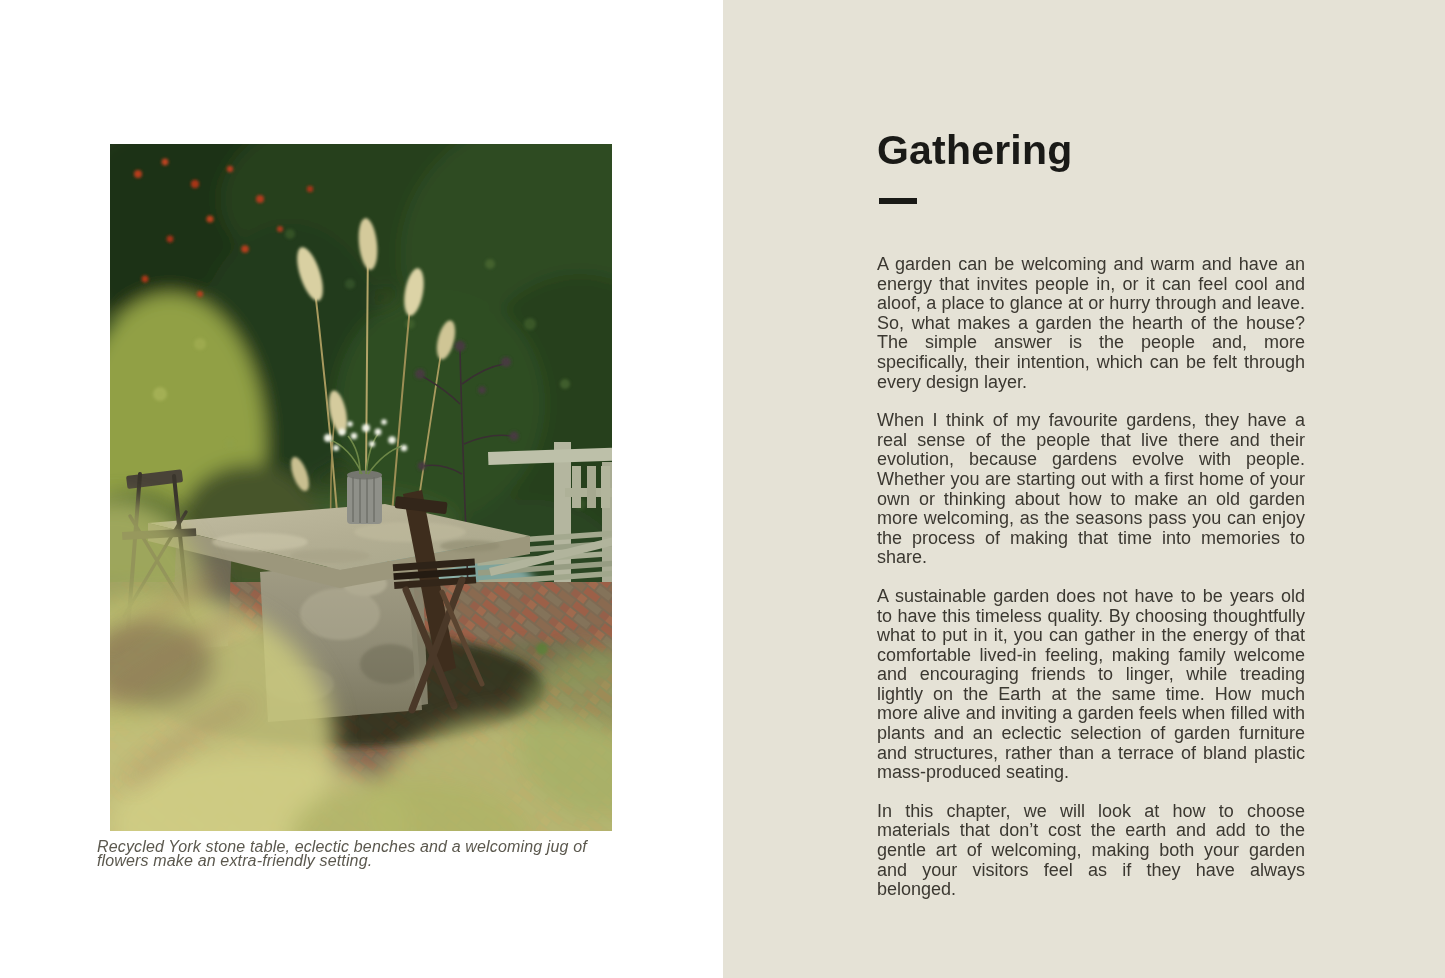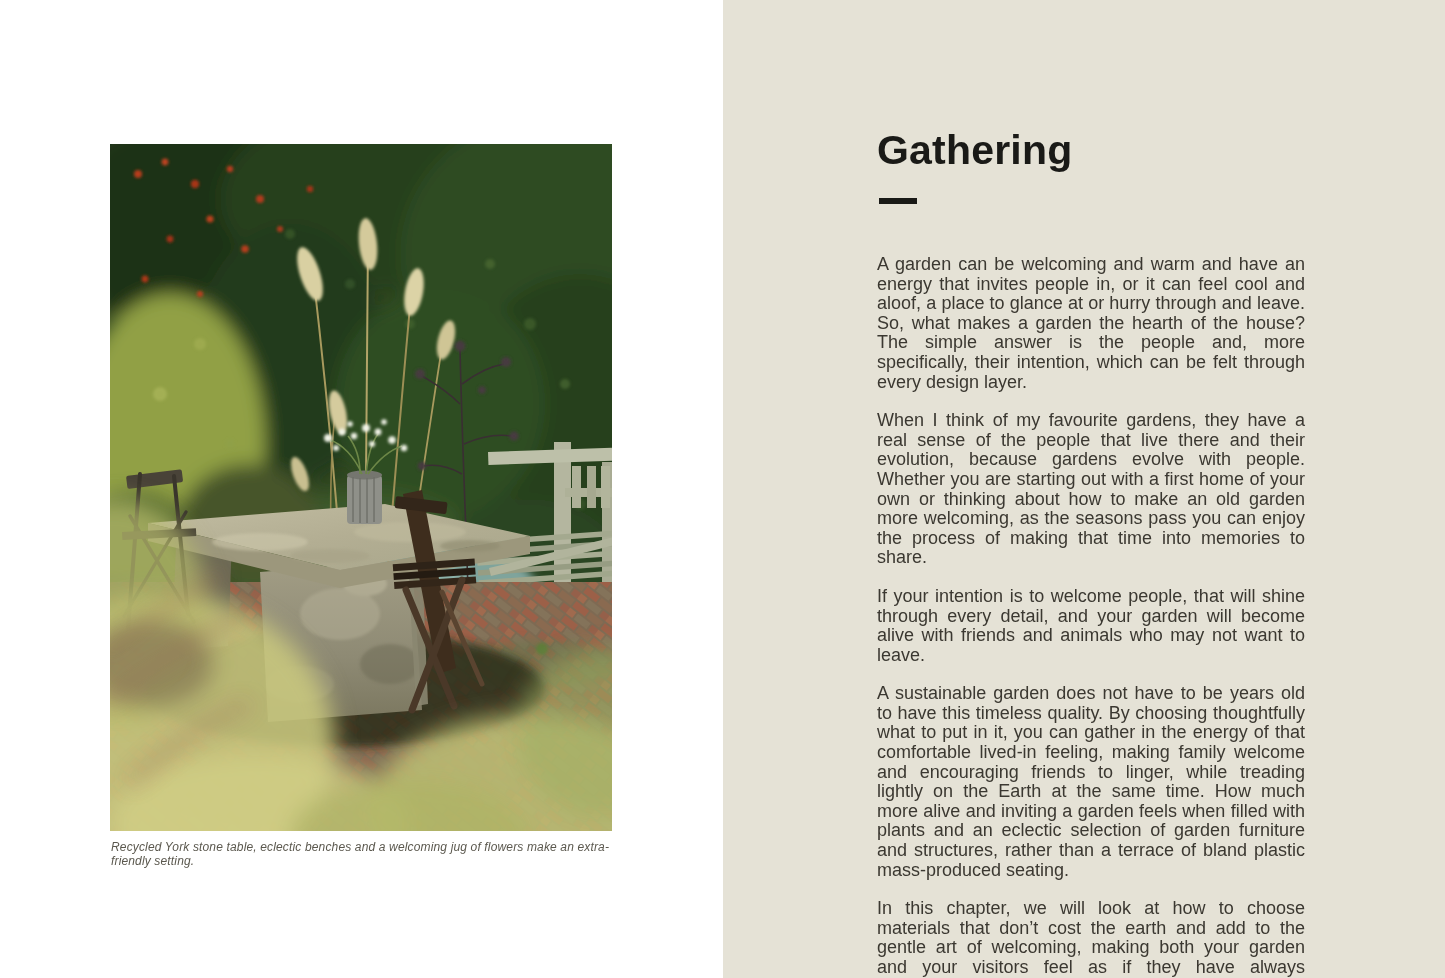--- a/index.html
+++ b/index.html
@@ -3,22 +3,22 @@
 <meta charset="utf-8">
 <style>
   html,body{margin:0;padding:0;background:#ffffff;}
   body{width:1445px;height:978px;overflow:hidden;font-family:"Liberation Sans",sans-serif;}
   .spread{position:relative;width:1445px;height:978px;background:#ffffff;}
 
   
   .page-left{position:absolute;left:0;top:0;width:723px;height:978px;background:#ffffff;}
   .photo-frame{position:absolute;left:110px;top:144px;width:502px;height:687px;overflow:hidden;background:#35491f;}
   .photo-frame svg{display:block;width:502px;height:687px;}
-  .photo-caption{position:absolute;left:111px;top:840px;width:502px;
-    font-size:12px;line-height:14px;font-style:italic;color:#5b584e;letter-spacing:.15px;}
+  .photo-caption{position:absolute;left:97px;top:840px;width:502px;
+    font-size:16px;line-height:14px;font-style:italic;color:#5b584e;letter-spacing:.15px;}
 
   
   .page-right{position:absolute;left:723px;top:0;width:794px;height:978px;background:#e5e2d6;padding-left:12px;}
   .chapter-title{position:absolute;left:154px;top:128px;margin:0;
     font-size:41px;font-weight:600;letter-spacing:.2px;color:#1a1a17;line-height:1.1;}
   .title-rule{position:absolute;left:156px;top:198px;width:38px;height:6px;background:#1a1a17;}
   .text-col{position:absolute;left:154px;top:255px;width:428px;}
   .text-col p{margin:0 0 19px 0;font-size:18px;line-height:19.6px;color:#3b3831;
     text-align:justify;text-justify:inter-word;hyphens:none;}
   .text-col p:last-child{margin-bottom:12px;}
@@ -293,19 +293,18 @@
       <figcaption class="photo-caption">Recycled York stone table, eclectic benches and a welcoming jug of flowers make an extra-friendly setting.</figcaption>
     </figure>
   </section>
 
   <section class="page page-right">
     <h1 class="chapter-title">Gathering</h1>
     <div class="title-rule"></div>
     <div class="text-col">
       <p>A garden can be welcoming and warm and have an energy that invites people in, or it can feel cool and aloof, a place to glance at or hurry through and leave. So, what makes a garden the hearth of the house? The simple answer is the people and, more specifically, their intention, which can be felt through every design layer.</p>
       <p>When I think of my favourite gardens, they have a real sense of the people that live there and their evolution, because gardens evolve with people. Whether you are starting out with a first home of your own or thinking about how to make an old garden more welcoming, as the seasons pass you can enjoy the process of making that time into memories to share.</p>
-      <p>If your intention is to welcome people, that will shine through every detail, and your garden will become alive with friends and animals who may not want to leave.</p>
       <p>A sustainable garden does not have to be years old to have this timeless quality. By choosing thoughtfully what to put in it, you can gather in the energy of that comfortable lived-in feeling, making family welcome and encouraging friends to linger, while treading lightly on the Earth at the same time. How much more alive and inviting a garden feels when filled with plants and an eclectic selection of garden furniture and structures, rather than a terrace of bland plastic mass-produced seating.</p>
       <p>In this chapter, we will look at how to choose materials that don’t cost the earth and add to the gentle art of welcoming, making both your garden and your visitors feel as if they have always belonged.</p>
     </div>
   </section>
 
 </div>
 
 </body></html>

